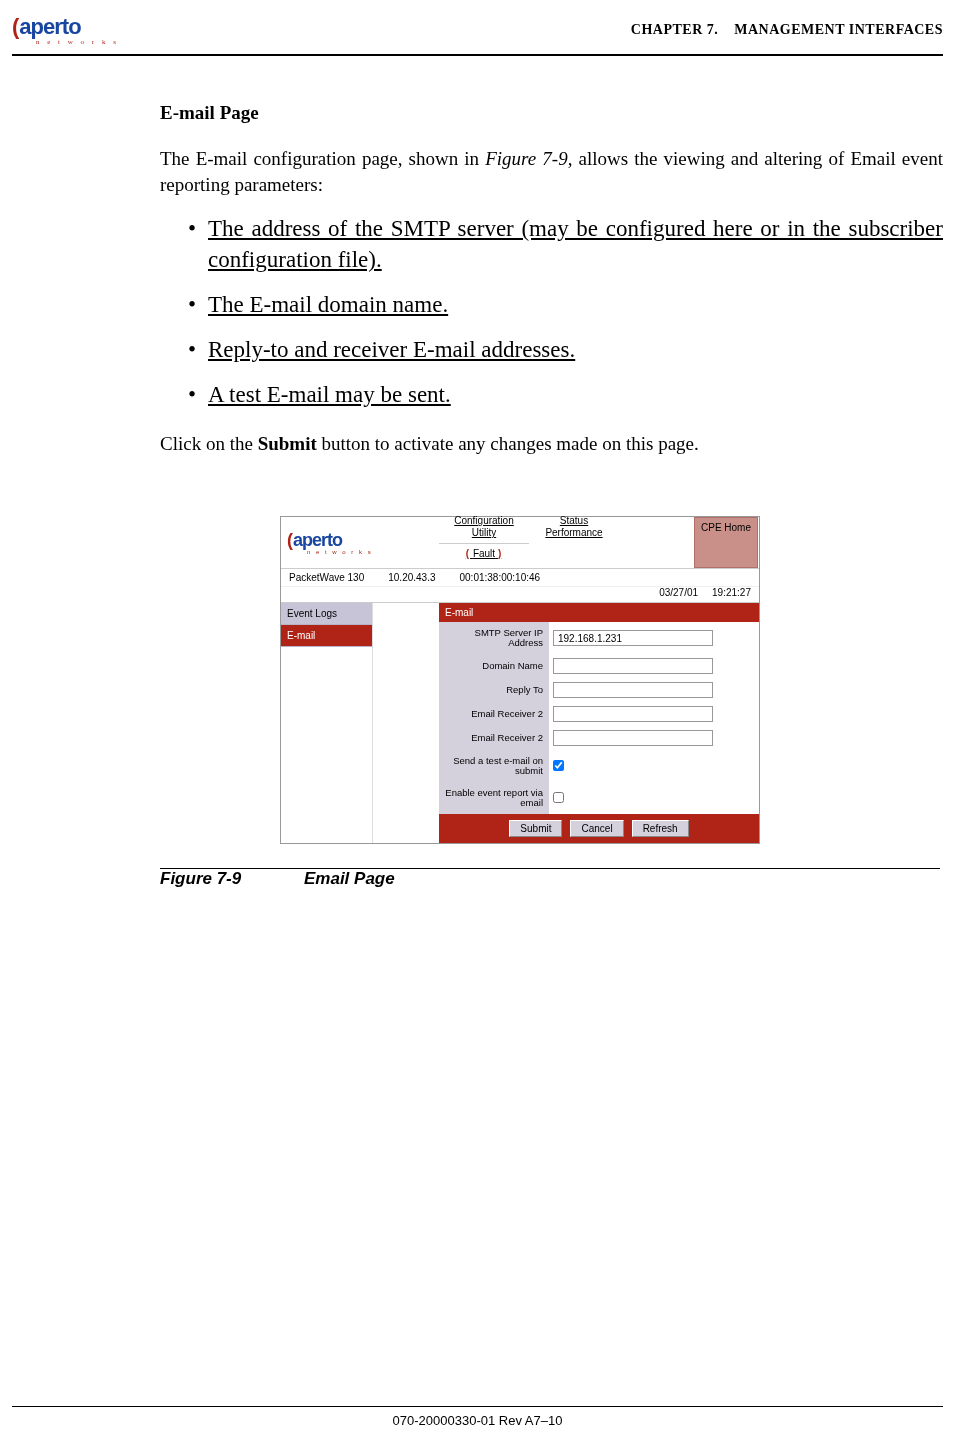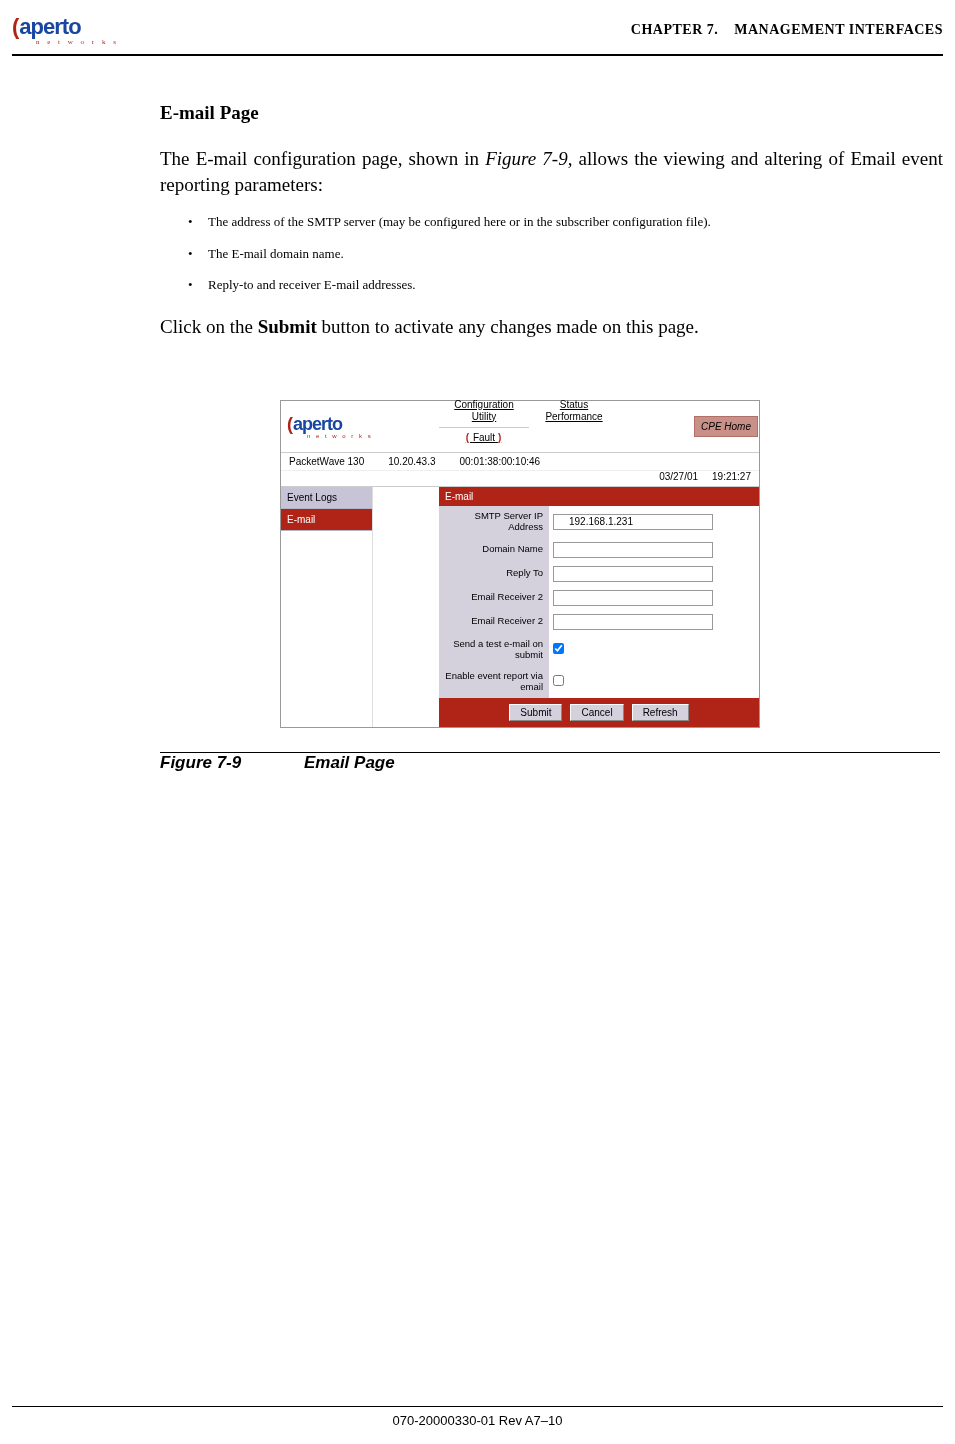--- a/index.html
+++ b/index.html
@@ -11,51 +11,51 @@
   .chap-num { font-variant: small-caps; }
   .chap-title { font-variant: small-caps; }
   .top-rule { position: absolute; top: 54px; left: 12px; right: 12px; height: 2px; background: #000; }
 
   .content { position: absolute; top: 102px; left: 160px; right: 12px; }
   .section-h { font-weight: bold; font-size: 19px; margin-bottom: 22px; }
   .para { font-size: 19px; line-height: 1.35; margin-bottom: 16px; text-align: justify; }
   .para em { font-style: italic; }
   .para strong { font-weight: bold; }
   .bullets { list-style: none; margin: 0 0 20px 28px; }
-  .bullets li { font-size: 13px; line-height: 1.35; margin-bottom: 14px; position: relative; padding-left: 20px; text-align: justify; }
+  .bullets li { font-size: 23px; line-height: 1.35; margin-bottom: 14px; position: relative; padding-left: 20px; text-align: justify; text-decoration: underline; }
   .bullets li::before { content: "•"; position: absolute; left: 0; top: 0; }
 
   .figure-wrap { margin-top: 60px; margin-left: 120px; width: 480px; }
 
   
   .mini { border: 1px solid #999; font-family: Verdana, Arial, sans-serif; font-size: 10px; color: #000; background: #fff; }
   .mini-top { display: flex; align-items: stretch; height: 52px; border-bottom: 1px solid #ccc; }
   .mini-logo { width: 158px; display: flex; align-items: center; justify-content: flex-start; padding-left: 6px; }
   .mini-tabs { flex: 1; display: flex; align-items: flex-end; padding-bottom: 4px; }
   .tab-cell { width: 90px; text-align: center; font-size: 10px; line-height: 1.2; padding: 4px 2px; text-decoration: underline; }
   .tab-cell.fault-row { border-top: 1px solid #ccc; }
-  .mini-home { width: 66px; display:flex; align-items:center; justify-content:center;font-style:italic; }
+  .mini-home { width: 66px; display:flex; justify-content:center; }
   .cpe-home { background: #c89088; color: #000; font-size: 10px; padding: 4px 6px; border: 1px solid #b07068; }
 
   .mini-info { display: flex; justify-content: flex-start; gap: 24px; padding: 3px 8px; font-size: 10px; border-bottom: 1px solid #eee; }
   .mini-info2 { display: flex; justify-content: flex-end; gap: 14px; padding: 0 8px 4px; font-size: 10px; border-bottom: 1px solid #ccc; }
 
   .mini-body { display: flex; justify-content: space-between; }
   .mini-side { width: 92px; background: #fff; border-right: 1px solid #ddd; }
   .side-item { padding: 5px 6px; font-size: 10px; background: #c8c4d8; border-bottom: 1px solid #b8b4c8; }
   .side-item.sel { background: #b02418; color: #fff; }
   .mini-left-spacer { width: 66px; }
   .mini-main { flex: 1; }
 
   .panel-title { background: #b02418; color: #fff; font-size: 10px; padding: 4px 6px; }
   .form-row { display: flex; align-items: center; height: 24px; }
   .form-row.tall { height: 32px; }
   .form-lbl { width: 110px; text-align: right; background: #d4d0dc; font-size: 9.5px; padding: 16px 6px; line-height: 1.1; height: 100%; display:flex; align-items:center; justify-content:flex-end; }
   .form-val { flex: 1; padding: 2px 4px; }
-  .form-val input[type=text] { width: 160px; height: 16px; font-size: 10px; border: 1px solid #999; padding: 0 15px; }
+  .form-val input[type=text] { width: 160px; height: 16px; font-size: 10px; border: 1px solid #999; padding: 0 4px; }
   .form-val input[type=checkbox] { width: 11px; height: 11px; }
 
   .panel-foot { background: #b02418; padding: 6px; display: flex; gap: 8px; justify-content: center; }
   .panel-foot .btn { background: #d4d0dc; border: 1px solid #888; border-top-color:#fff; border-left-color:#fff; font-size: 10px; padding: 2px 10px; }
 
   .fig-rule { margin-top: 24px; border-top: 1px solid #000; width: 780px; margin-left: -120px; }
   .fig-cap { font-family: Arial, Helvetica, sans-serif; font-size: 17px; font-style: italic; font-weight: bold; margin-left: -120px; }
   .fig-cap .cap-title { margin-left: 58px; }
 
   .bottom { position: absolute; left: 12px; right: 12px; bottom: 16px; }
@@ -94,20 +94,21 @@
   <div class="section-h">E-mail Page</div>
 
   <p class="para">
     <span>The E-mail configuration page, shown in </span><em>Figure 7-9</em><span>, allows the viewing and altering of Email event reporting parameters:</span>
   </p>
 
   <ul class="bullets">
     <li>The address of the SMTP server (may be configured here or in the subscriber configuration file).</li>
     <li>The E-mail domain name.</li>
     <li>Reply-to and receiver E-mail addresses.</li>
+    <li>A test E-mail may be sent.</li>
   </ul>
 
   <p class="para">
     <span>Click on the </span><strong>Submit</strong><span> button to activate any changes made on this page.</span>
   </p>
 
   <div class="figure-wrap">
     <div class="mini">
 
       <div class="mini-top">

